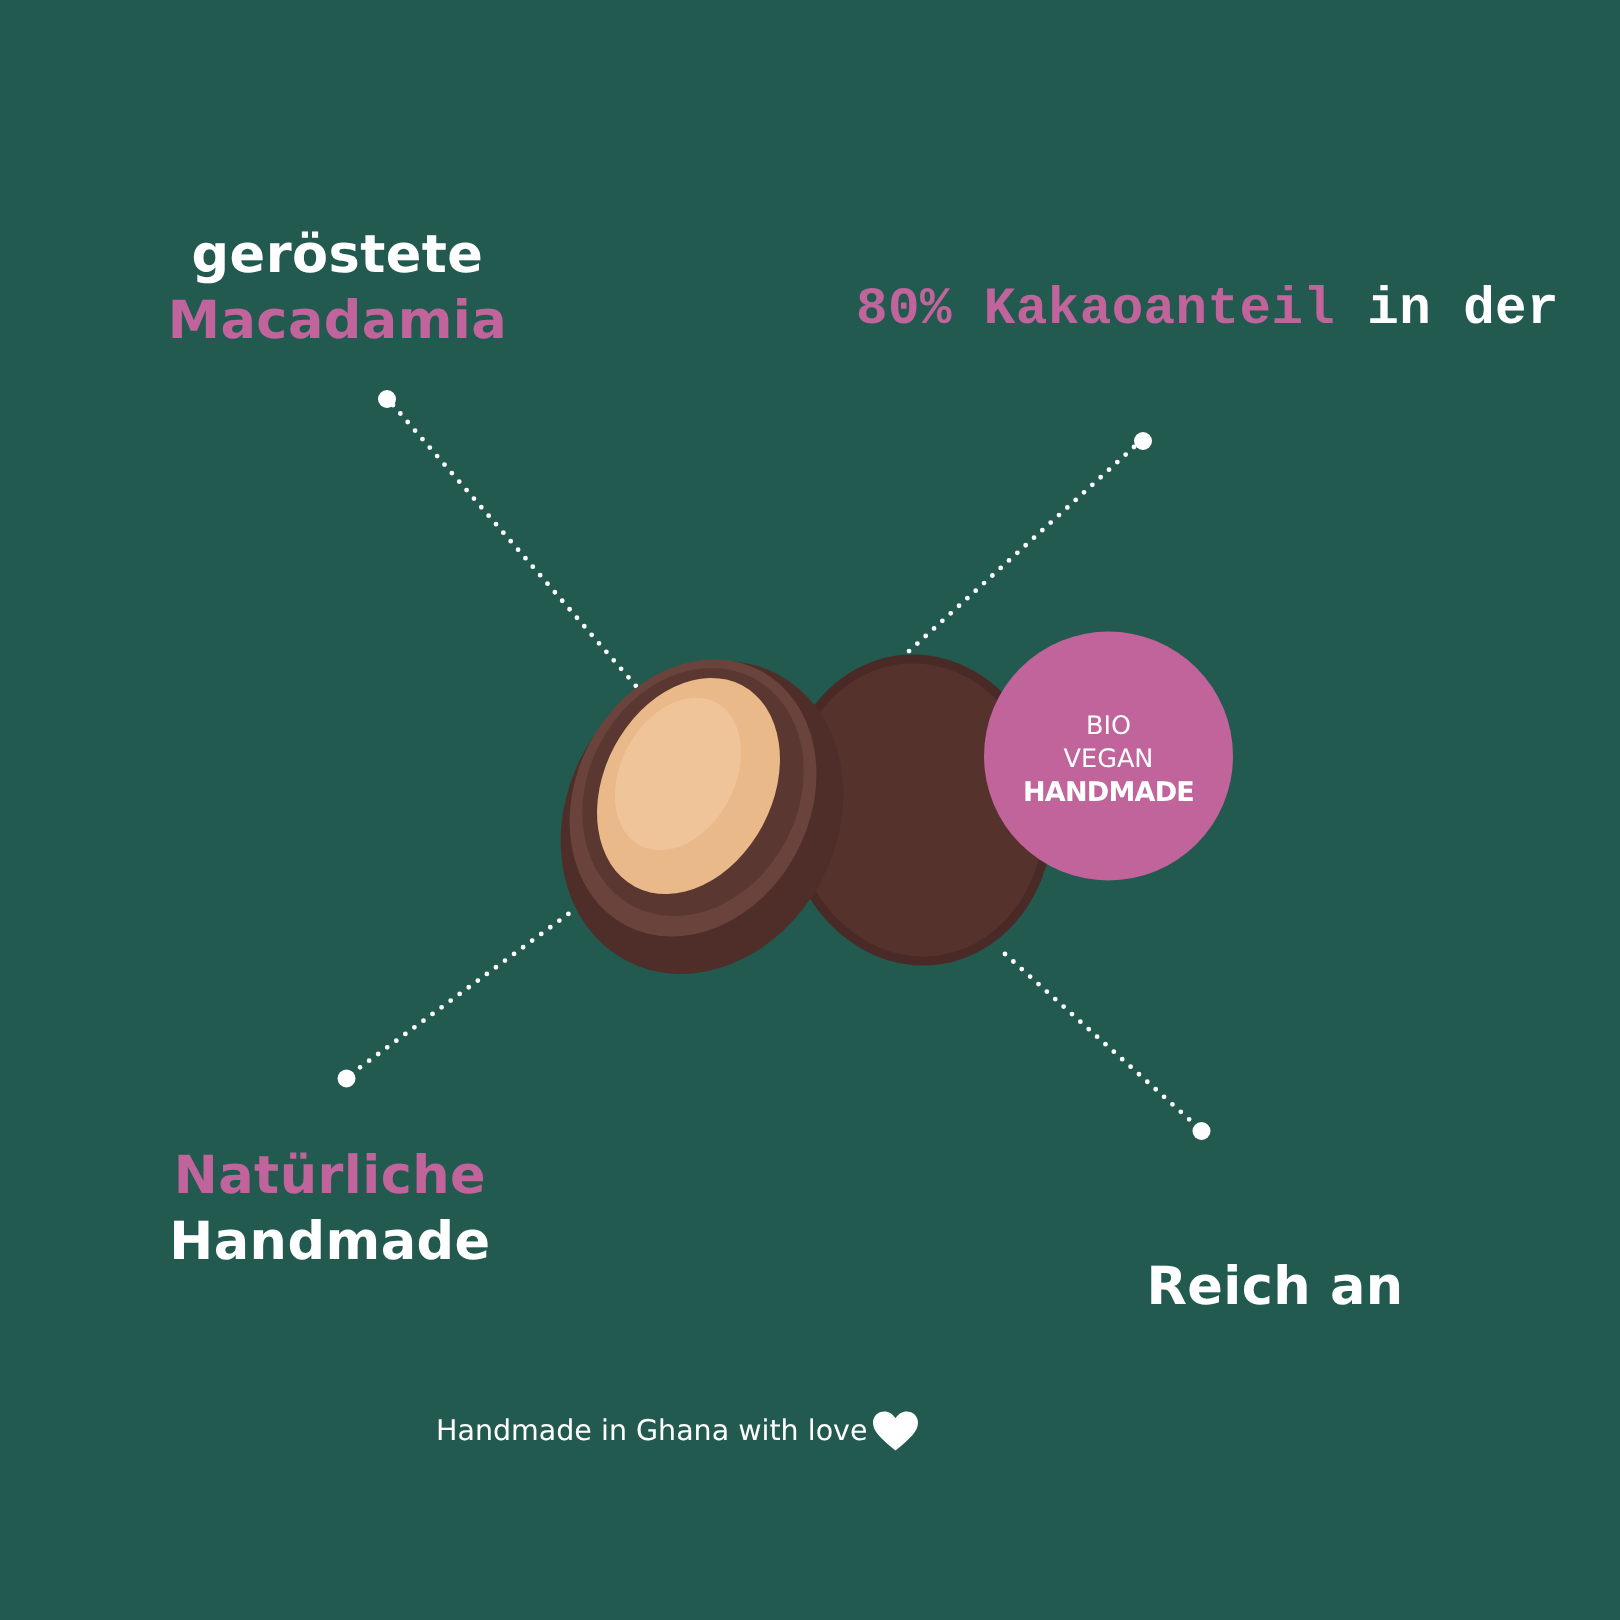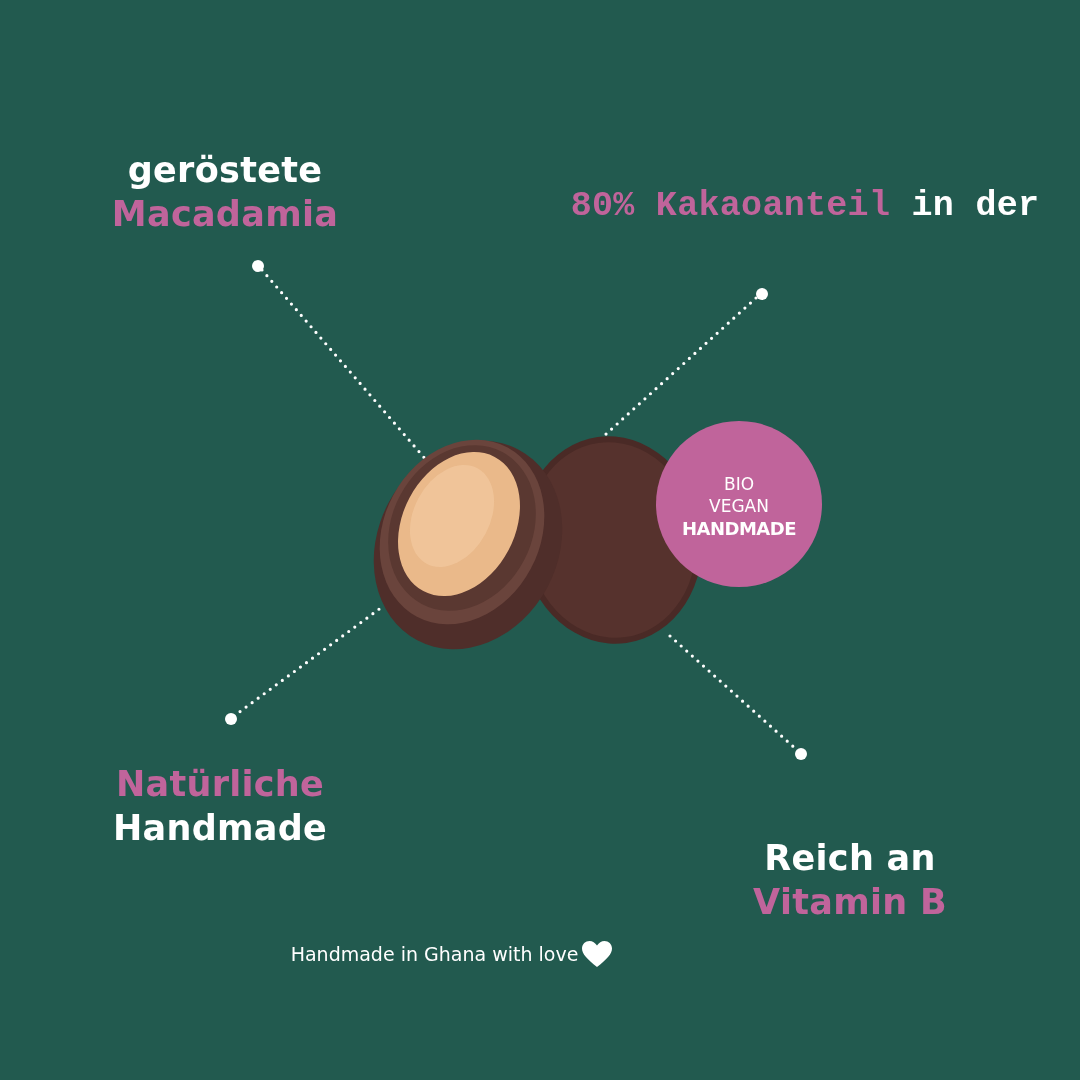--- a/index.html
+++ b/index.html
@@ -97,21 +97,20 @@
     </div>
   </div>
 
   <div class="label label-bl">
     <div class="pink">Natürliche</div>
     <div class="white">Handmade</div>
   </div>
 
   <div class="label label-br">
     <div class="white">Reich an</div>
-    <div class="pink">Vitamin B</div>
   </div>
 
   <div class="badge">
     <div class="b1">BIO</div>
     <div class="b2">VEGAN</div>
     <div class="b3">HANDMADE</div>
   </div>
 
   <div class="footer">
     <span>Handmade in Ghana with love</span>

